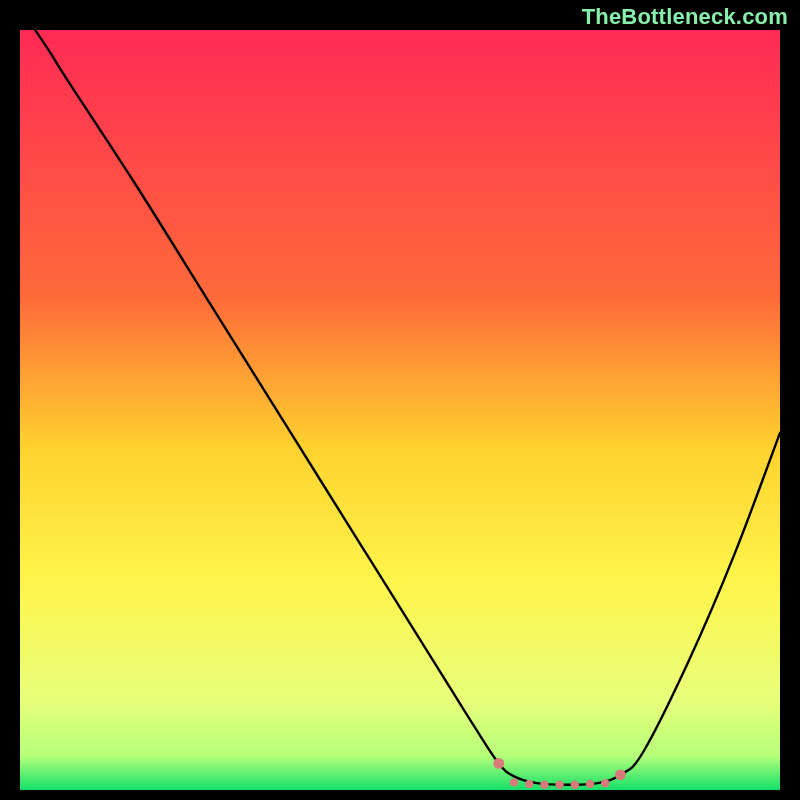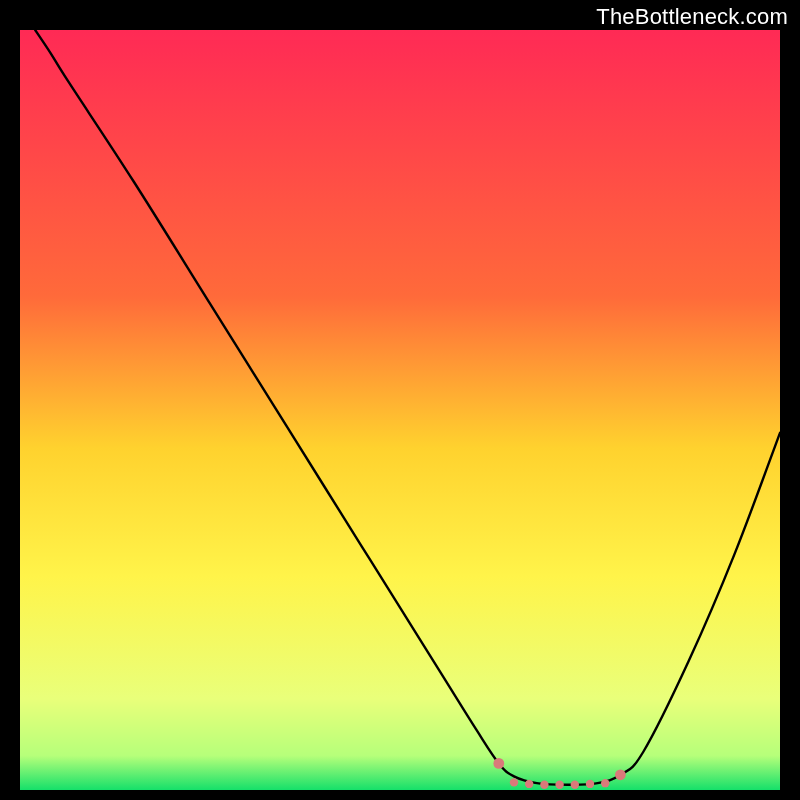--- a/index.html
+++ b/index.html
@@ -14,23 +14,23 @@
   .root {
     position: relative;
     width: 800px;
     height: 800px;
     background: #000;
   }
   .watermark {
     position: absolute;
     top: 4px;
     right: 12px;
-    color: #ffffff;
+    color: #86efac;
     font-size: 22px;
-    font-weight: 400;
+    font-weight: 700;
     letter-spacing: 0.2px;
     user-select: none;
   }
   .plot-wrap {
     position: absolute;
     left: 20px;
     top: 30px;
     width: 760px;
     height: 760px;
   }

